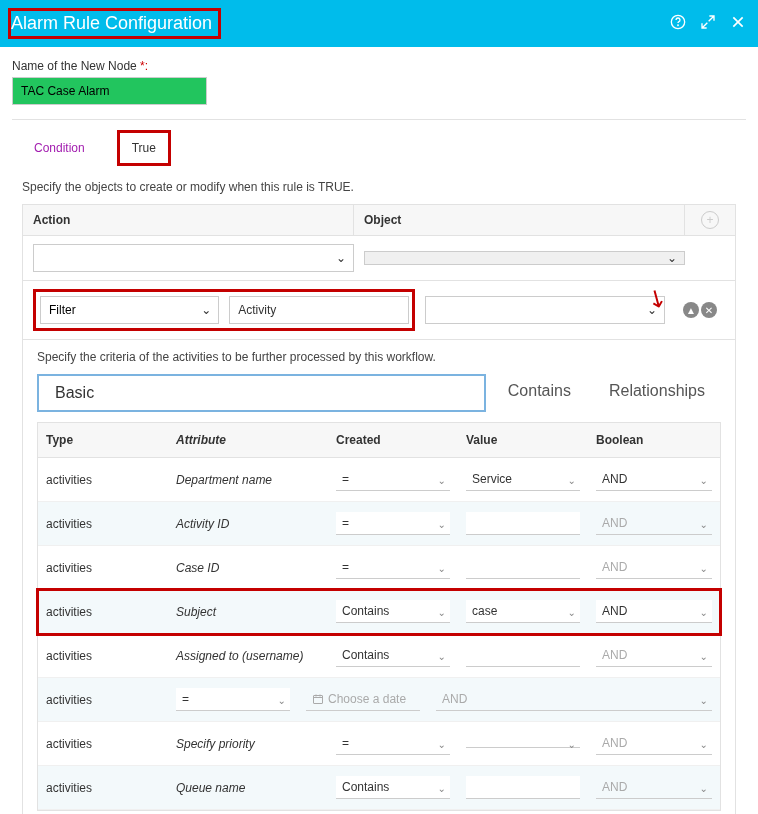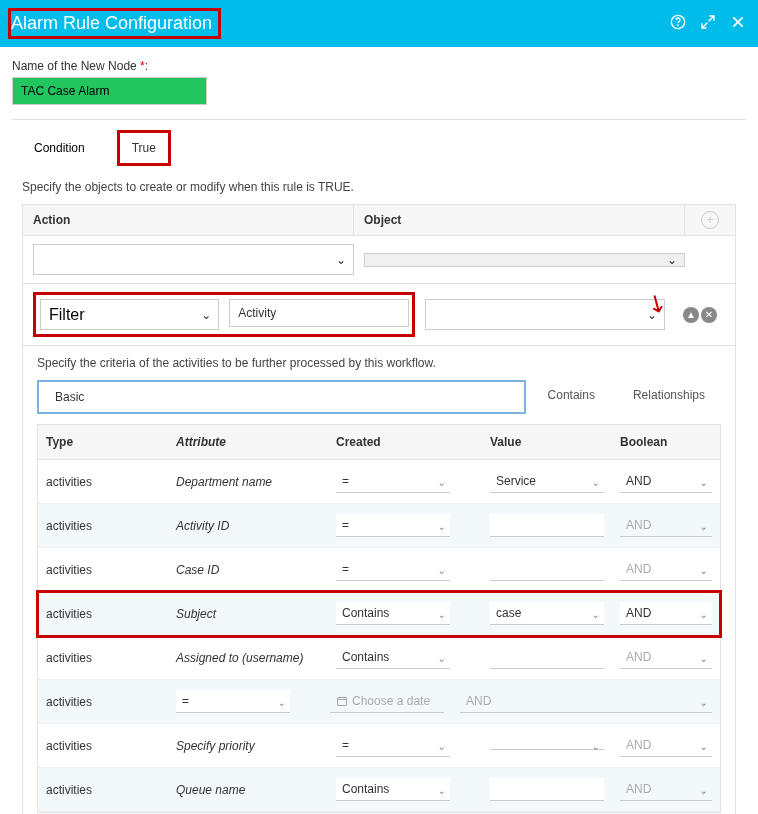--- a/index.html
+++ b/index.html
@@ -12,56 +12,56 @@
 .header-icons svg { width: 16px; height: 16px; }
 
 .body-area { padding: 12px; }
 .field-label { font-size: 12px; color: #333; margin-bottom: 4px; }
 .req-star { color: #c00; }
 .text-input { width: 195px; padding: 6px 8px; border: 1px solid #ccc; font-size: 12px; background: #22c55e; }
 
 .hr-line { border: none; border-top: 1px solid #e2e2e2; margin: 14px 0 0 0; }
 
 .tabs { display: flex; gap: 20px; margin: 10px 0 0 10px; align-items: center; }
-.tab { padding: 8px 12px; color: #000000; font-size: 12px; cursor: pointer; }
+.tab { padding: 8px 12px; color: #a21caf; font-size: 12px; cursor: pointer; }
 .tab.selected { border: 3px solid #c40000; color: #333; }
 
 .instr { font-size: 12px; color: #444; margin: 14px 10px 10px 10px; }
 
 .panel { border: 1px solid #e2e2e2; margin: 0 10px; }
 .panel-head { display: flex; border-bottom: 1px solid #e2e2e2; }
 .panel-head-cell { flex: 1; padding: 8px 10px; font-weight: bold; font-size: 12px; border-right: 1px solid #e2e2e2; background: #f7f7f7; }
 .panel-head-cell:last-child { border-right: none; }
 .head-btn-cell { width: 50px; display:flex; align-items:center; justify-content:center; background:#f7f7f7; }
 
 .panel-row { display: flex; border-bottom: 1px solid #e2e2e2; padding: 8px 10px; gap: 10px; align-items: center; }
 .panel-row:last-child { border-bottom: none; }
 .sel { flex: 1; position: relative; }
-.sel select, .sel-fake { width: 100%; padding: 6px 8px; border: 1px solid #ccc; font-size: 16px; background: #fff; appearance: none; }
+.sel select, .sel-fake { width: 100%; padding: 6px 8px; border: 1px solid #ccc; font-size: 12px; background: #fff; appearance: none; }
 .sel.disabled select, .sel-fake.disabled { background: #f0f0f0; color: #888; }
 .chev { position: absolute; right: 8px; top: 50%; transform: translateY(-50%); pointer-events: none; }
 .plus-btn { width: 18px; height: 18px; border-radius: 50%; border: 1px solid #ccc; color: #ccc; display: flex; align-items: center; justify-content: center; font-size: 12px; }
 
 .row-redbox { border: 3px solid #c40000; padding: 4px; display: flex; gap: 10px; }
 .row-side { width: 50px; display: flex; align-items: center; justify-content: center; gap: 2px; position: relative; }
 .circ { width: 16px; height: 16px; border-radius: 50%; background: #888; color: #fff; display: flex; align-items: center; justify-content: center; font-size: 10px; }
 .arrow-red { position: absolute; left: -28px; top: -18px; color: #c40000; font-size: 24px; transform: rotate(30deg); }
 
 .sub-instr { font-size: 12px; color: #444; padding: 10px 14px; }
 .sub-tabs { display: flex; gap: 6px; padding: 0 14px 10px 14px; }
-.sub-tab { padding: 8px 16px; font-size: 12px; color: #555; cursor: pointer; }
+.sub-tab { padding: 8px 16px; font-size: 16px; color: #555; cursor: pointer; }
 .sub-tab.sel { border: 2px solid #7bb3e0; color: #333; }
 
 .data-table { margin: 0 14px 14px 14px; border: 1px solid #e2e2e2; }
 .dt-head { display: flex; background: #f7f7f7; border-bottom: 1px solid #e2e2e2; }
 .dt-cell { padding: 10px 8px; font-size: 12px; }
 .c1 { width: 130px; }
 .c2 { width: 160px; font-style: italic; }
 .c3 { width: 130px; }
-.c4 { width: 130px; margin-left: 24px; }
+.c4 { width: 130px; }
 .c5 { flex: 1; }
 .dt-head .dt-cell { font-weight: bold; }
 .dt-row { display: flex; align-items: center; border-bottom: 1px solid #f0f0f0; }
 .dt-row:nth-child(even) { background: #f3f9fb; }
 .mini-sel { width: 100%; padding: 4px 6px; border: none; border-bottom: 1px solid #ccc; font-size: 12px; background: #fff; appearance: none; }
 .mini-sel.dis { color: #aaa; background: transparent; }
 .mini-input { width: 100%; padding: 4px 6px; border: none; border-bottom: 1px solid #ccc; font-size: 12px; background: #fff; }
 .sel-wrap { position: relative; }
 .sel-wrap .chev2 { position: absolute; right: 4px; top: 50%; transform: translateY(-50%); font-size: 10px; color: #888; pointer-events: none; }
 

